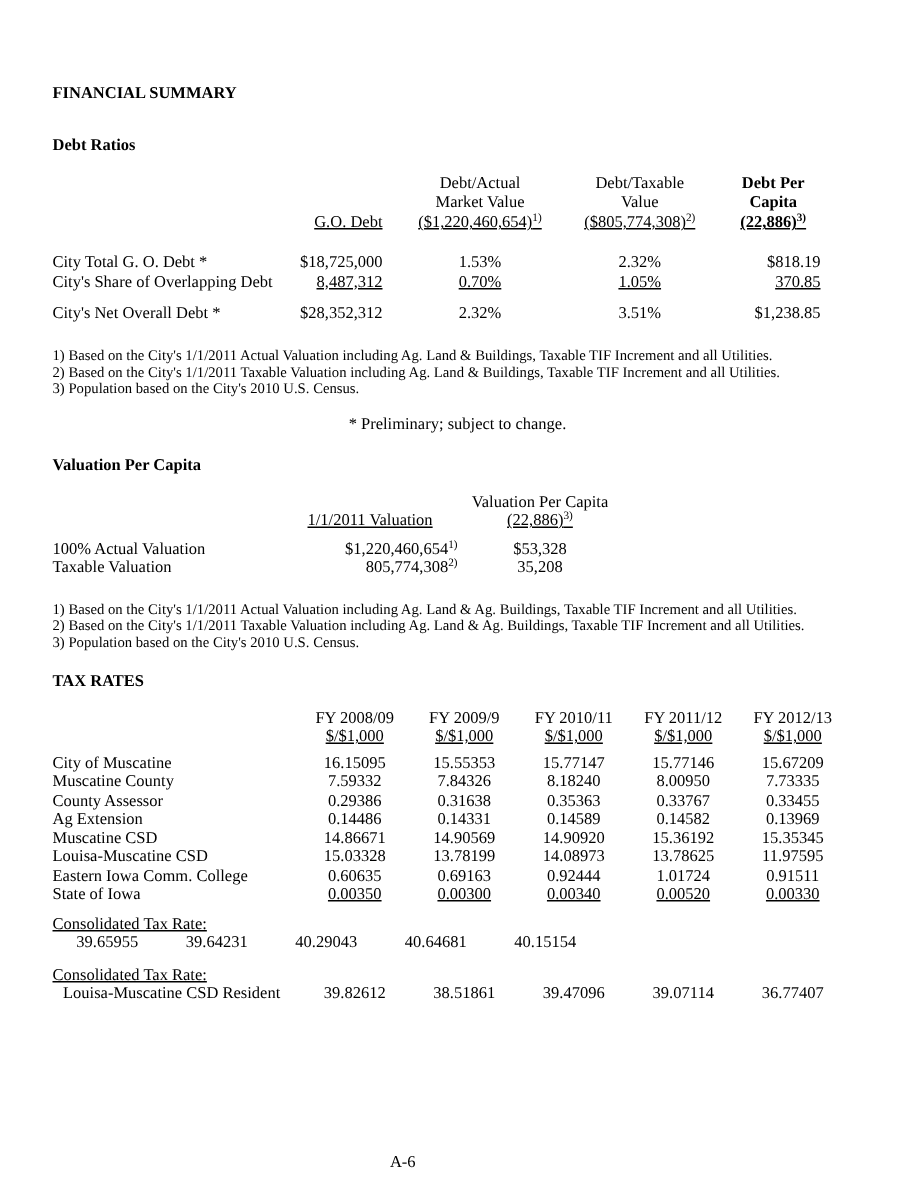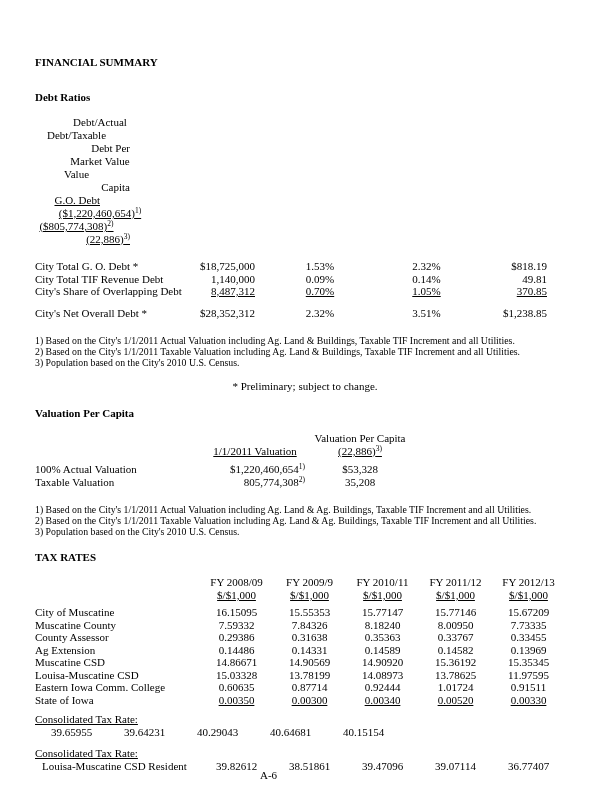--- a/index.html
+++ b/index.html
@@ -13,35 +13,35 @@
   .row{display:flex;line-height:12.5px;}
   .u{text-decoration:underline;}
   .nw{white-space:nowrap;}
   sup{font-size:7.5px;line-height:0;vertical-align:4px;}
 
   
   .d0{width:155px;text-align:left;}
   .d1{width:65px;text-align:right;}
   .d2{width:130px;text-align:center;}
   .d3{width:83px;text-align:center;}
-  .d4{width:95px;text-align:right;}
+  .d4{width:95px;text-align:center;font-weight:bold;}
   .d4v{width:95px;text-align:right;padding-right:16px;box-sizing:border-box;}
-  .dr-headers .row{line-height:13px;flex-direction:column;}
+  .dr-headers .row{line-height:13px;}
   .dr-body{margin-top:14px;}
   .dr-row4{margin-top:9px;}
 
   .footnotes{margin-top:16px;font-size:9.8px;line-height:11px;white-space:nowrap;}
   .prelim{margin-top:12px;text-align:center;}
 
   
   .vp-heading{margin-top:14px;}
   .vp-table{margin-top:6px;}
   .v-sp{width:270px;}
   .v0{width:170px;text-align:left;}
-  .v1{width:100px;text-align:center;}
+  .v1{width:100px;text-align:left;}
   .v1v{width:100px;text-align:right;}
   .v2{width:110px;text-align:center;}
   .vp-values{margin-top:6px;}
 
   
   .tax-heading{margin-top:14px;}
   .tax-table{margin-top:10px;}
   .t0{width:165px;text-align:left;}
   .tc{width:73px;text-align:center;}
   .tax-body{margin-top:5px;}
@@ -87,27 +87,20 @@
 
     <div class="dr-body">
       <div class="row">
         <div class="d0">City Total G. O. Debt *</div>
         <div class="d1">$18,725,000</div>
         <div class="d2">1.53%</div>
         <div class="d3">2.32%</div>
         <div class="d4v">$818.19</div>
       </div>
       <div class="row">
-        <div class="d0">City Total TIF Revenue Debt</div>
-        <div class="d1">1,140,000</div>
-        <div class="d2">0.09%</div>
-        <div class="d3">0.14%</div>
-        <div class="d4v">49.81</div>
-      </div>
-      <div class="row">
         <div class="d0">City's Share of Overlapping Debt</div>
         <div class="d1"><span class="u">8,487,312</span></div>
         <div class="d2"><span class="u">0.70%</span></div>
         <div class="d3"><span class="u">1.05%</span></div>
         <div class="d4v"><span class="u">370.85</span></div>
       </div>
       <div class="row dr-row4">
         <div class="d0">City's Net Overall Debt *</div>
         <div class="d1">$28,352,312</div>
         <div class="d2">2.32%</div>
@@ -225,21 +218,21 @@
           <div class="t0">Louisa-Muscatine CSD</div>
           <div class="tc">15.03328</div>
           <div class="tc">13.78199</div>
           <div class="tc">14.08973</div>
           <div class="tc">13.78625</div>
           <div class="tc">11.97595</div>
         </div>
         <div class="row">
           <div class="t0">Eastern Iowa Comm. College</div>
           <div class="tc">0.60635</div>
-          <div class="tc">0.87714</div>
+          <div class="tc">0.69163</div>
           <div class="tc">0.92444</div>
           <div class="tc">1.01724</div>
           <div class="tc">0.91511</div>
         </div>
         <div class="row">
           <div class="t0">State of Iowa</div>
           <div class="tc"><span class="u">0.00350</span></div>
           <div class="tc"><span class="u">0.00300</span></div>
           <div class="tc"><span class="u">0.00340</span></div>
           <div class="tc"><span class="u">0.00520</span></div>

